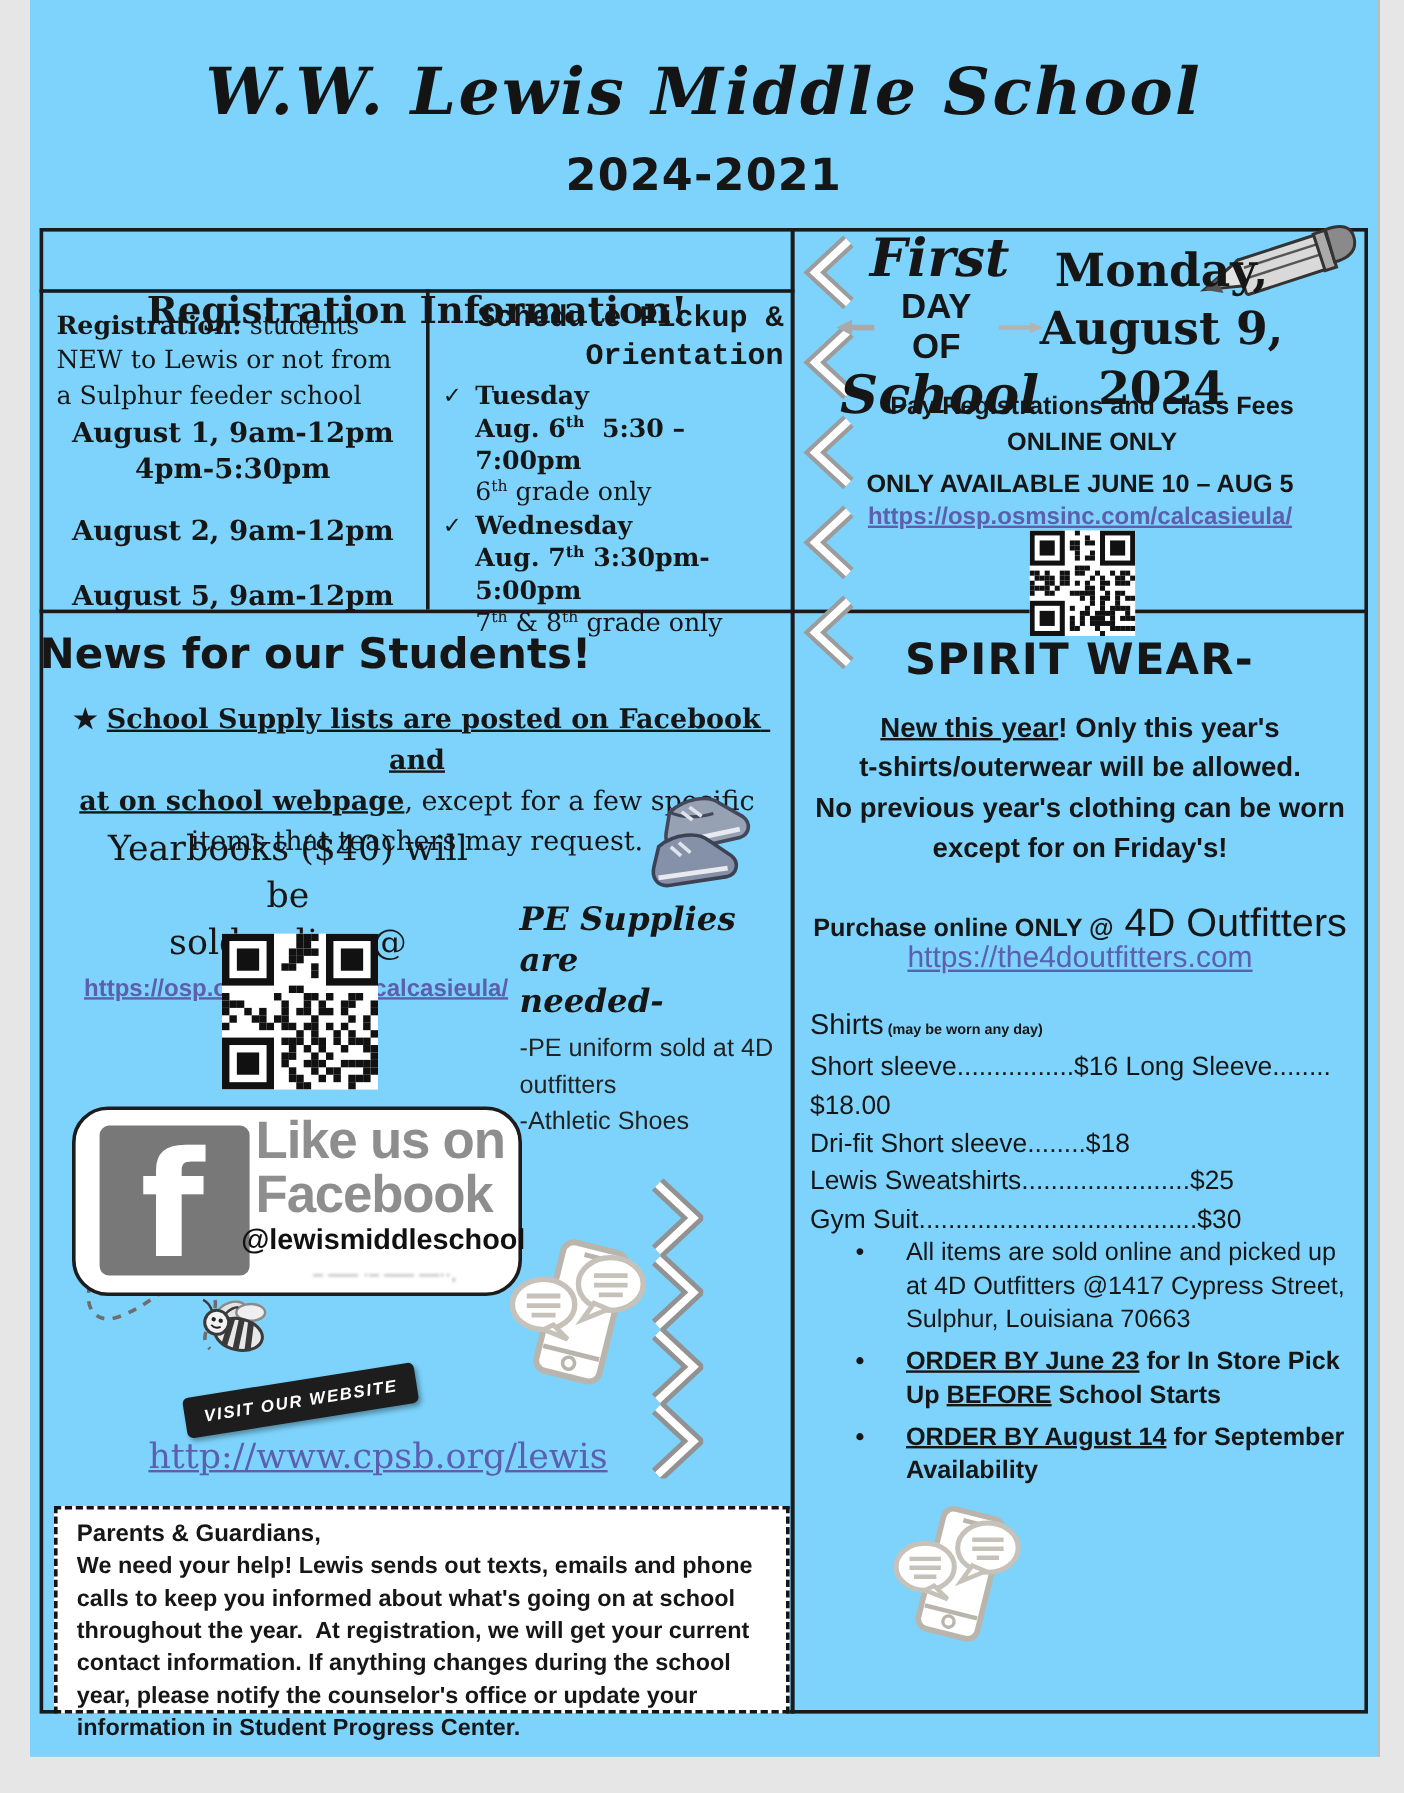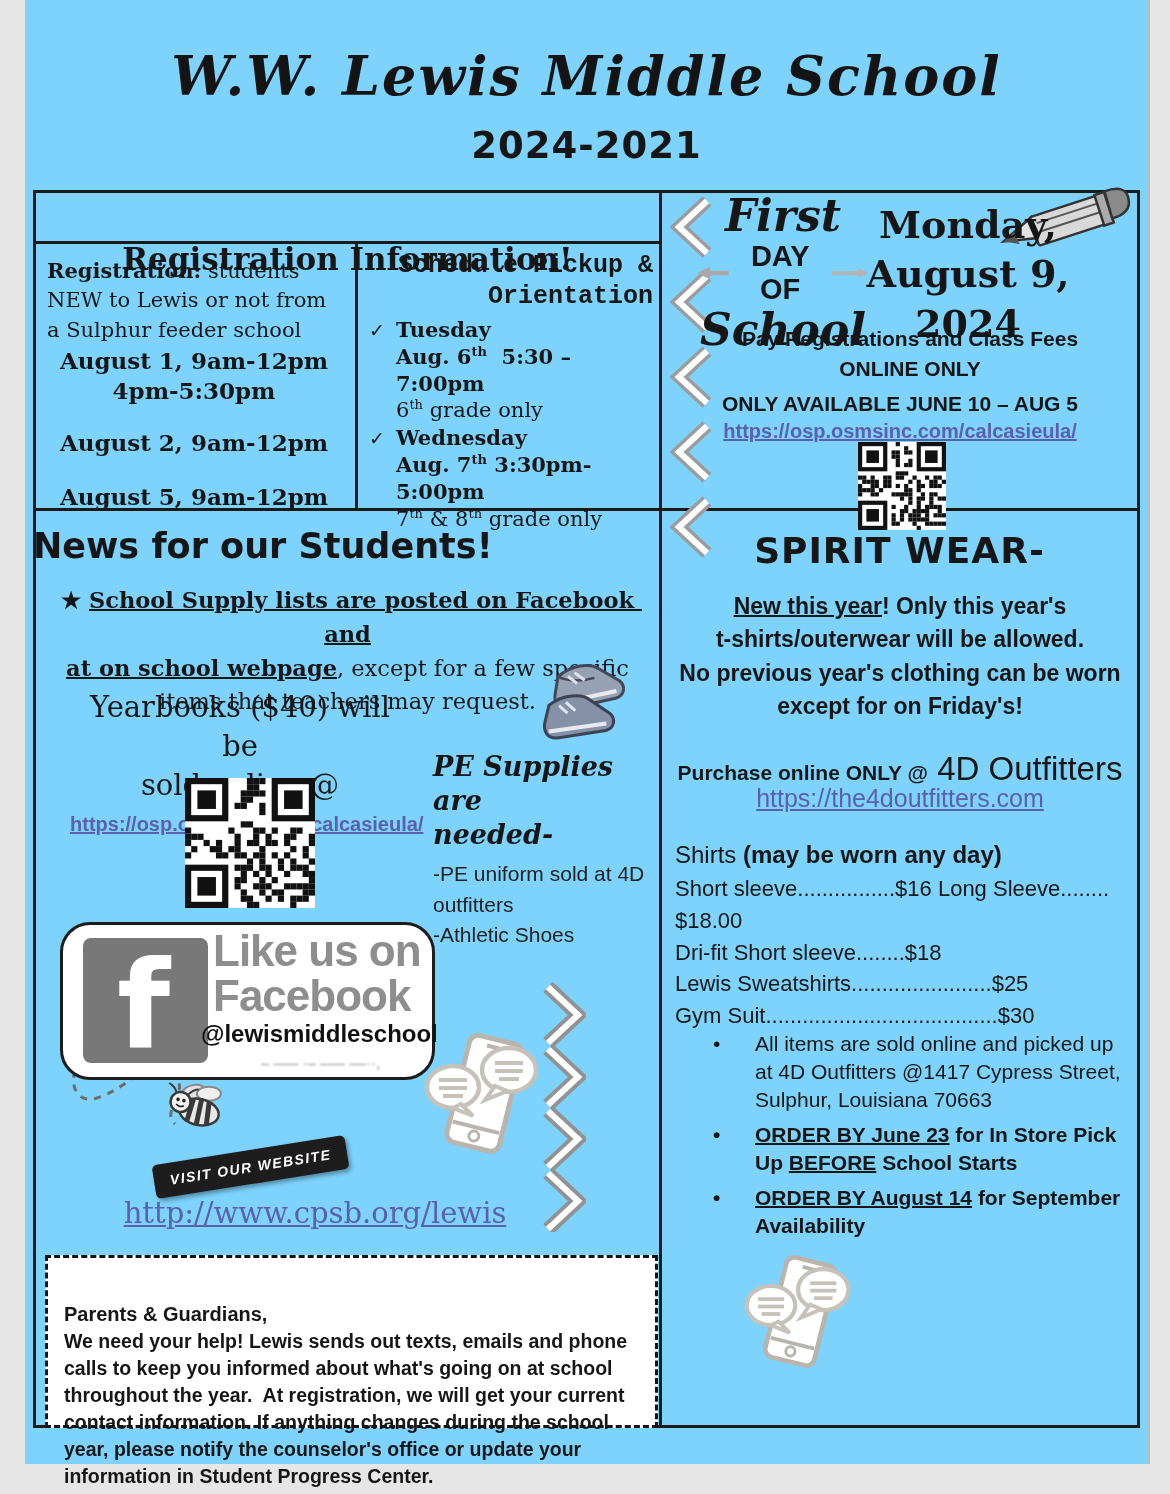--- a/index.html
+++ b/index.html
@@ -95,30 +95,30 @@
   
   .sw-head{position:absolute;left:634px;top:530px;width:481px;text-align:center;
     font-family:"DejaVu Sans",sans-serif;font-weight:900;font-size:36px;letter-spacing:1px;}
   .sw-p1{position:absolute;left:640px;top:590px;width:470px;text-align:center;
     font-weight:bold;font-size:23px;line-height:1.45;}
   .sw-purchase{position:absolute;left:640px;top:750px;width:470px;text-align:center;font-weight:bold;font-size:21px;}
   .sw-purchase .store{font-weight:normal;font-size:33px;}
   .sw-link{position:absolute;left:640px;top:784px;width:470px;text-align:center;font-size:25px;}
   .sw-shirts{position:absolute;left:650px;top:838px;width:462px;font-size:22px;line-height:1.45;}
   .sw-shirts .lbl{font-size:24px;}
-  .sw-shirts .note{font-weight:bold;font-size:24px;}
+  .sw-shirts .note{font-weight:bold;font-size:12px;}
   .sw-bullets{position:absolute;left:688px;top:1030px;width:420px;font-size:21px;line-height:1.33;}
   .sw-li{display:flex;margin-bottom:7px;}
   .sw-li .blt{width:42px;flex:none;font-size:21px;}
   .right-phone{position:absolute;left:718px;top:1252px;}
 
   
   .parents{position:absolute;left:20px;top:1255px;width:613px;height:173px;box-sizing:border-box;
     border:3px dashed #141414;background:#fff;z-index:5;padding:7px 16px;}
-  .parents .greet{font-weight:bold;font-size:20px;line-height:1.35;margin-top:36px;}
+  .parents .greet{font-weight:bold;font-size:20px;line-height:1.35;}
   .parents .body{font-weight:bold;font-size:19.5px;line-height:1.38;}
 
   .qr svg, svg{display:block;}
 </style>
 </head>
 <body>
 
 <div class="page">
 
   <svg width="0" height="0" style="position:absolute" aria-hidden="true">

